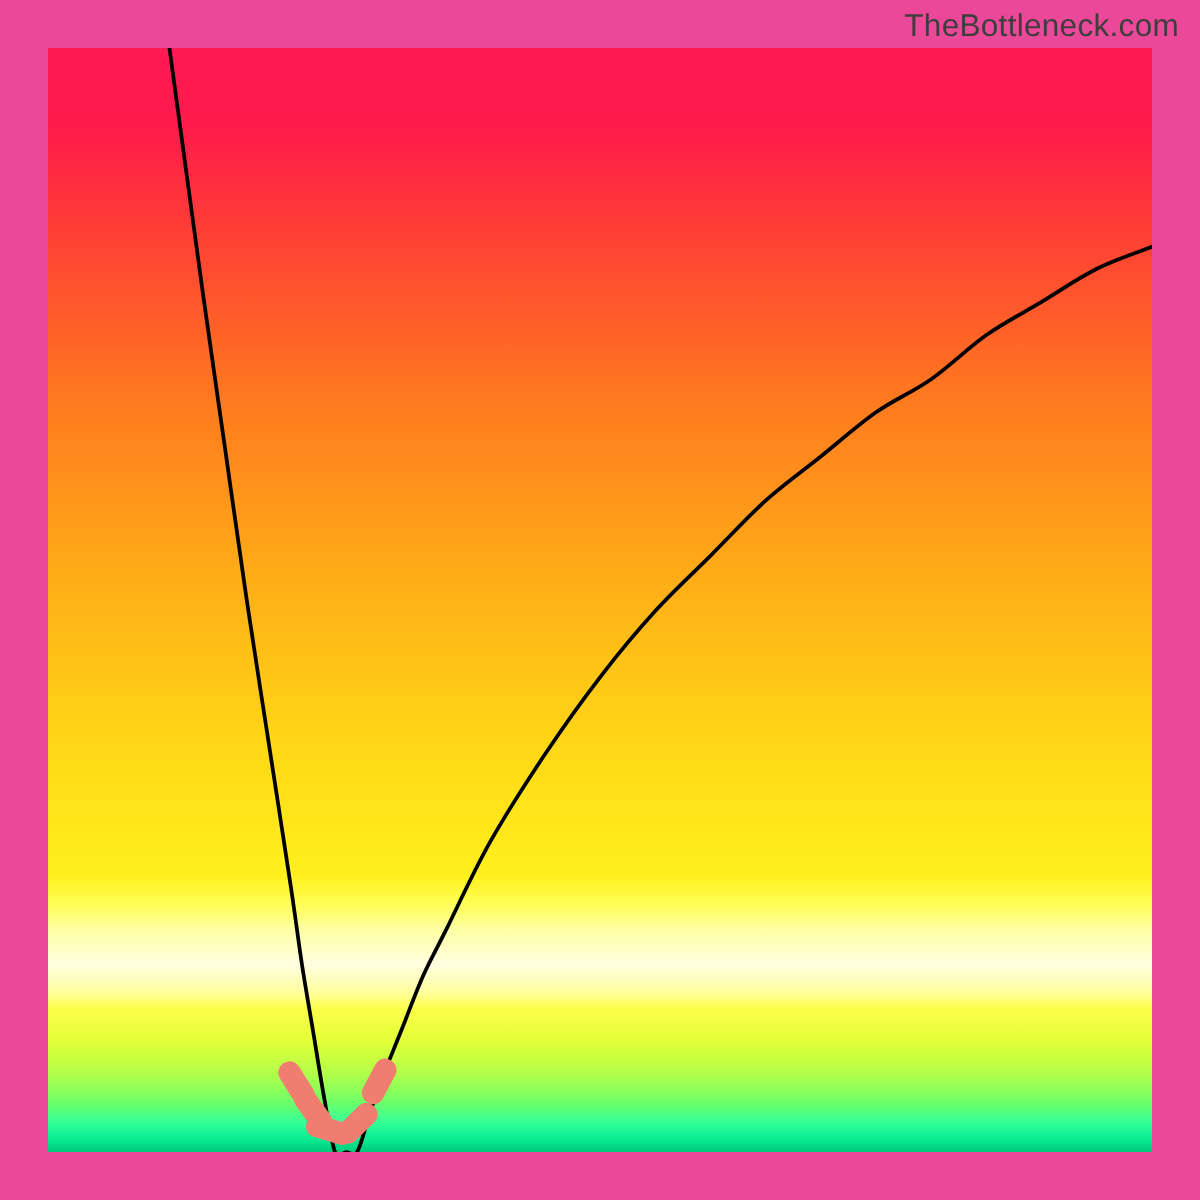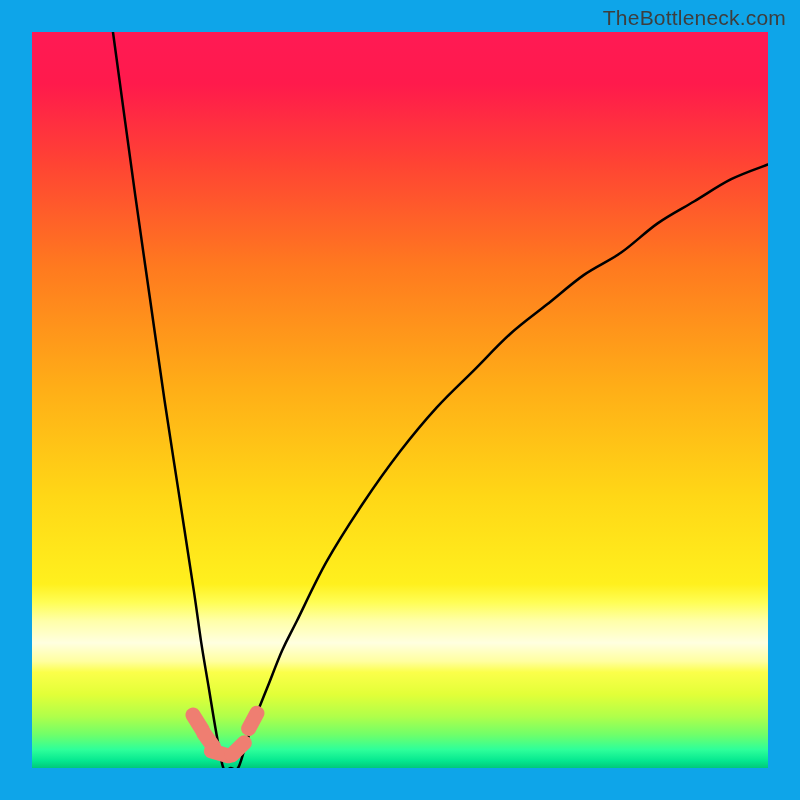--- a/index.html
+++ b/index.html
@@ -8,21 +8,21 @@
     width: 800px;
     height: 800px;
     overflow: hidden;
     background: #000;
     font-family: Arial, Helvetica, sans-serif;
   }
   .frame {
     position: relative;
     width: 800px;
     height: 800px;
-    background: #0ea5e9;
+    background: #ec4899;
   }
   .plot-area {
     position: absolute;
     left: 32px;
     top: 32px;
     width: 736px;
     height: 736px;
     overflow: hidden;
   }
   .gradient {

